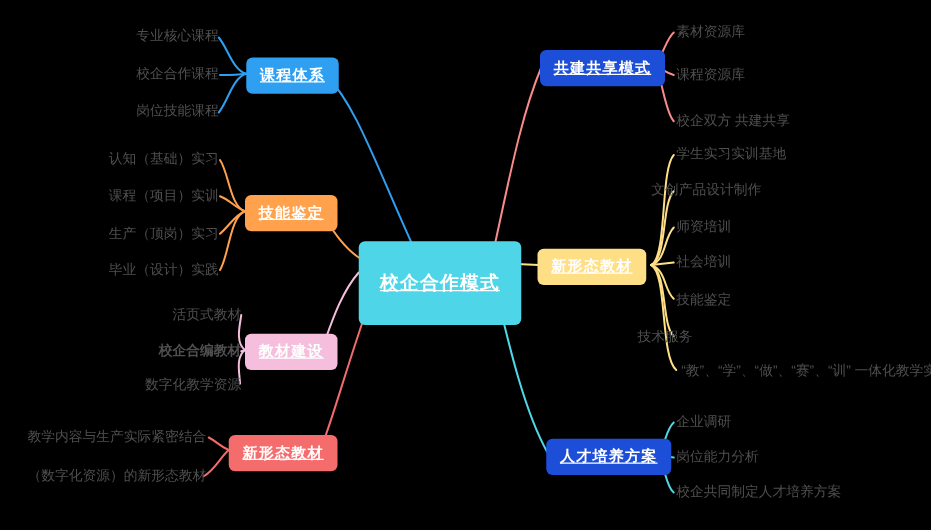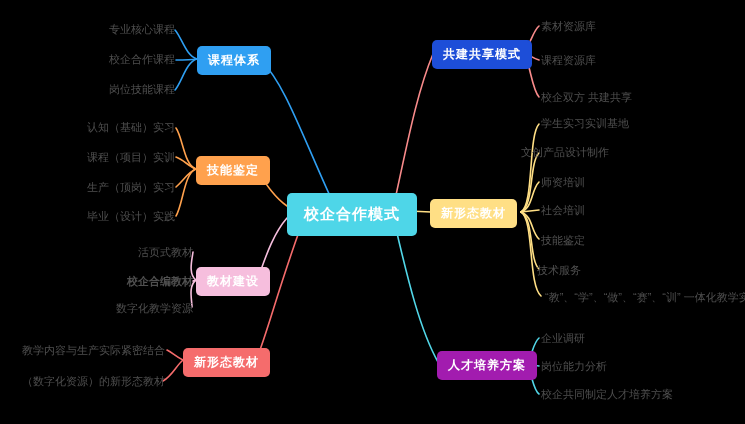--- a/index.html
+++ b/index.html
@@ -1,22 +1,22 @@
 <!DOCTYPE html>
 <html><head>
 <meta charset="utf-8">
 <style>
   html,body{margin:0;padding:0;}
   body{font-family:"Liberation Sans","DejaVu Sans",sans-serif;}
   .canvas{position:relative;width:745px;height:424px;overflow:hidden;}
   svg.connectors{position:absolute;left:0;top:0;width:745px;height:424px;z-index:1;}
   svg.connectors path{fill:none;stroke-width:1.6;stroke-linecap:round;}
   .node{position:absolute;z-index:2;display:inline-flex;align-items:center;justify-content:center;
-        color:#ffffff;font-weight:bold;border-radius:5px;white-space:nowrap;cursor:pointer;}
-  .node.center{padding:12px 17px;font-size:15px;letter-spacing:1px;}
+        color:#ffffff;font-weight:bold;border-radius:5px;white-space:nowrap;cursor:pointer;text-decoration:underline;}
+  .node.center{padding:24px 17px;font-size:15px;letter-spacing:1px;}
   .node.branch{padding:6px 11px;font-size:12px;letter-spacing:1px;}
   .leaf{position:absolute;z-index:2;font-size:11px;line-height:14px;color:#4f4f4f;
         white-space:nowrap;cursor:pointer;}
   .leaf.left{text-align:right;}
   
   #node-center{left:287px;top:193px;}
   
   #node-b0{left:197px;top:46px;}
   #node-b1{left:196px;top:156px;}
   #node-b2{left:196px;top:267px;}
@@ -43,21 +43,21 @@
   
   #leaf-b4-0{left:541px;top:19px;}
   #leaf-b4-1{left:541px;top:53px;}
   #leaf-b4-2{left:541px;top:90px;}
   
   #leaf-b5-0{left:541px;top:116px;}
   #leaf-b5-1{left:521px;top:145px;}
   #leaf-b5-2{left:541px;top:175px;}
   #leaf-b5-3{left:541px;top:203px;}
   #leaf-b5-4{left:541px;top:233px;}
-  #leaf-b5-5{left:537px;top:263px;}
+  #leaf-b5-5{left:510px;top:263px;}
   #leaf-b5-6{left:545px;top:290px;}
   
   #leaf-b6-0{left:541px;top:331px;}
   #leaf-b6-1{left:541px;top:359px;}
   #leaf-b6-2{left:541px;top:387px;}
 </style>
 </head>
 <body>
 
 <div class="canvas" style="background: rgb(0, 0, 0);">
@@ -106,21 +106,21 @@
   </svg>
 
   <div class="node center" id="node-center" style="background: rgb(78, 214, 232);">校企合作模式</div>
 
   <div class="node branch" id="node-b0" style="background: rgb(47, 159, 242);">课程体系</div>
   <div class="node branch" id="node-b1" style="background: rgb(255, 161, 77);">技能鉴定</div>
   <div class="node branch" id="node-b3" style="background: rgb(245, 108, 108);">新形态教材</div>
   <div class="node branch" id="node-b2" style="background: rgb(246, 190, 221);">教材建设</div>
   <div class="node branch" id="node-b4" style="background: #1d4ed8;">共建共享模式</div>
   <div class="node branch" id="node-b5" style="background: rgb(255, 223, 133);">新形态教材</div>
-  <div class="node branch" id="node-b6" style="background: #a21caf;">人才培养方案</div>
+  <div class="node branch" id="node-b6" style="background: #1d4ed8;">人才培养方案</div>
 
   <div class="leaf left" id="leaf-b0-0">专业核心课程</div>
   <div class="leaf left" id="leaf-b0-1">校企合作课程</div>
   <div class="leaf left" id="leaf-b0-2">岗位技能课程</div>
 
   <div class="leaf left" id="leaf-b1-0">认知（基础）实习</div>
   <div class="leaf left" id="leaf-b1-1">课程（项目）实训</div>
   <div class="leaf left" id="leaf-b1-2">生产（顶岗）实习</div>
   <div class="leaf left" id="leaf-b1-3">毕业（设计）实践</div>
 

